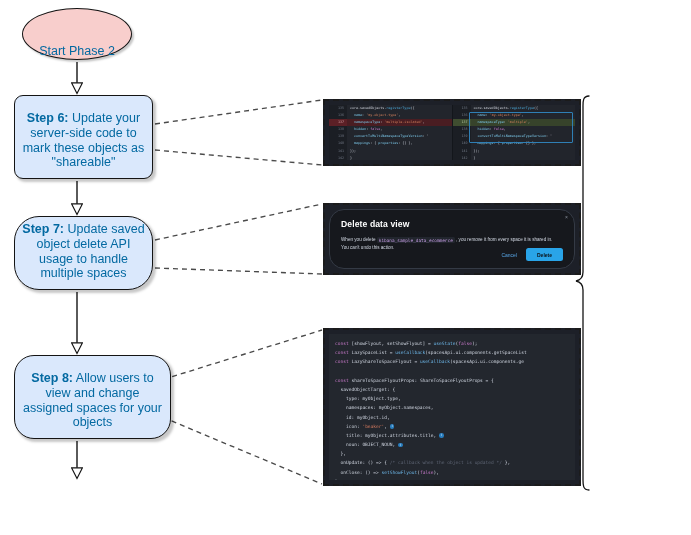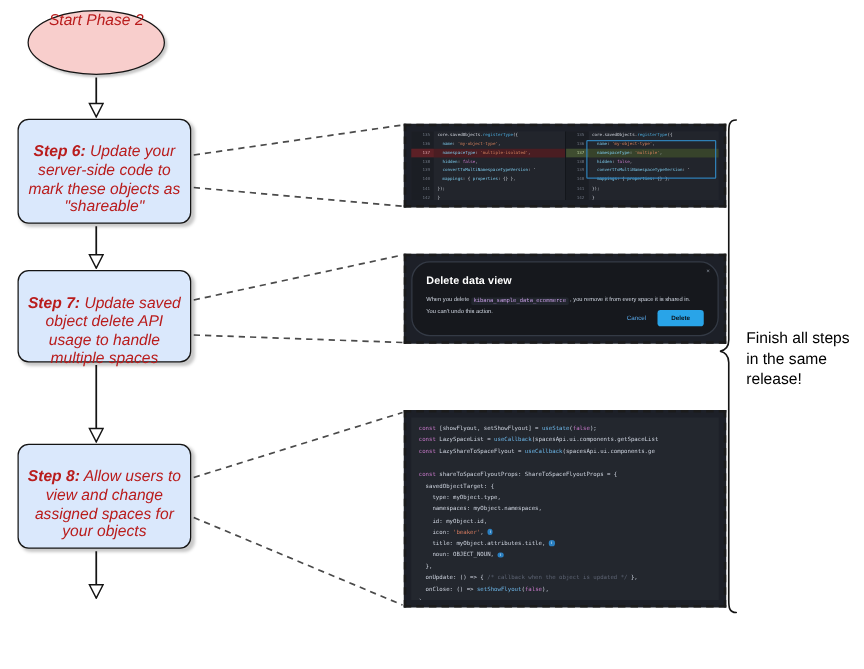--- a/index.html
+++ b/index.html
@@ -10,48 +10,47 @@
     position:relative;
     overflow:hidden;
   }
   #stage{position:absolute;left:0;top:0;width:691px;height:535px;}
   .svg-layer{position:absolute;left:0;top:0;width:691px;height:535px;pointer-events:none;}
 
   
   .node{
     position:absolute;
     box-sizing:border-box;
-    display:flex;align-items:flex-start;justify-content:center;
+    display:flex;align-items:flex-end;justify-content:center;
     text-align:center;
-    color:#b91c1c;
+    color:#0369a1;
     line-height:1.18;
-    font-style:italic;
   }
   .terminator{
     border-radius:50%;
     background:#f8cecc;
     border:1.4px solid #141414;
     font-size:12.5px;
     box-shadow:2px 2px 2px rgba(0,0,0,0.22);
   }
   .process{
     border-radius:9px;
     background:#dae8fc;
     border:1.4px solid #141414;
     font-size:12.5px;
     box-shadow:2.5px 2.5px 2.5px rgba(0,0,0,0.22);
-    padding:18px 5px;
+    padding:8px 5px;
   }
   .process .inner{display:block;}
   .process b{font-weight:bold;}
 
   #node-start{left:22px;top:8px;width:110px;height:52px;}
   #node-step6{left:14px;top:95px;width:139px;height:84px;}
-  #node-step7{left:14px;top:216px;width:139px;height:74px;}
-  #node-step8{left:14px;top:355px;width:139px;height:84px;}
+  #node-step7{left:14px;top:216px;width:139px;height:74px;border-radius:25px;}
+  #node-step8{left:14px;top:355px;width:157px;height:84px;border-radius:20px;}
   #node-finish{left:22px;top:480px;width:110px;height:50px;}
 
   
   #brace-label{
     position:absolute;left:597px;top:262px;width:88px;
     font-size:12.5px;color:#000;line-height:1.32;text-align:left;
   }
 
   
   .callout{
@@ -209,21 +208,20 @@
 
   <div id="node-step7" class="node process">
     <span class="inner"><b>Step 7:</b><span> Update saved object delete API usage to handle multiple spaces</span></span>
   </div>
 
   <div id="node-step8" class="node process">
     <span class="inner"><b>Step 8:</b><span> Allow users to view and change assigned spaces for your objects</span></span>
   </div>
 
 
-  <div id="brace-label">Finish all steps in the same release!</div>
 
   <div id="shot-code-diff" class="callout">
     <div class="diff">
       <div class="diff-pane left" id="diff-left">
           <div class="dline"><span class="dnum">135</span><span class="dcode">core.savedObjects.<span class="tk-fn">registerType</span>({</span></div>
           <div class="dline"><span class="dnum">136</span><span class="dcode">  <span class="tk-prop">name</span>: <span class="tk-str">'my-object-type'</span>,</span></div>
           <div class="dline del"><span class="dnum">137</span><span class="dcode">  <span class="tk-prop">namespaceType</span>: <span class="tk-str">'multiple-isolated'</span>,</span></div>
           <div class="dline"><span class="dnum">138</span><span class="dcode">  <span class="tk-prop">hidden</span>: <span class="tk-kw">false</span>,</span></div>
           <div class="dline"><span class="dnum">139</span><span class="dcode">  <span class="tk-prop">convertToMultiNamespaceTypeVersion</span>: '</span></div>
           <div class="dline"><span class="dnum">140</span><span class="dcode">  <span class="tk-prop">mappings</span>: { <span class="tk-prop">properties</span>: {} },</span></div>

